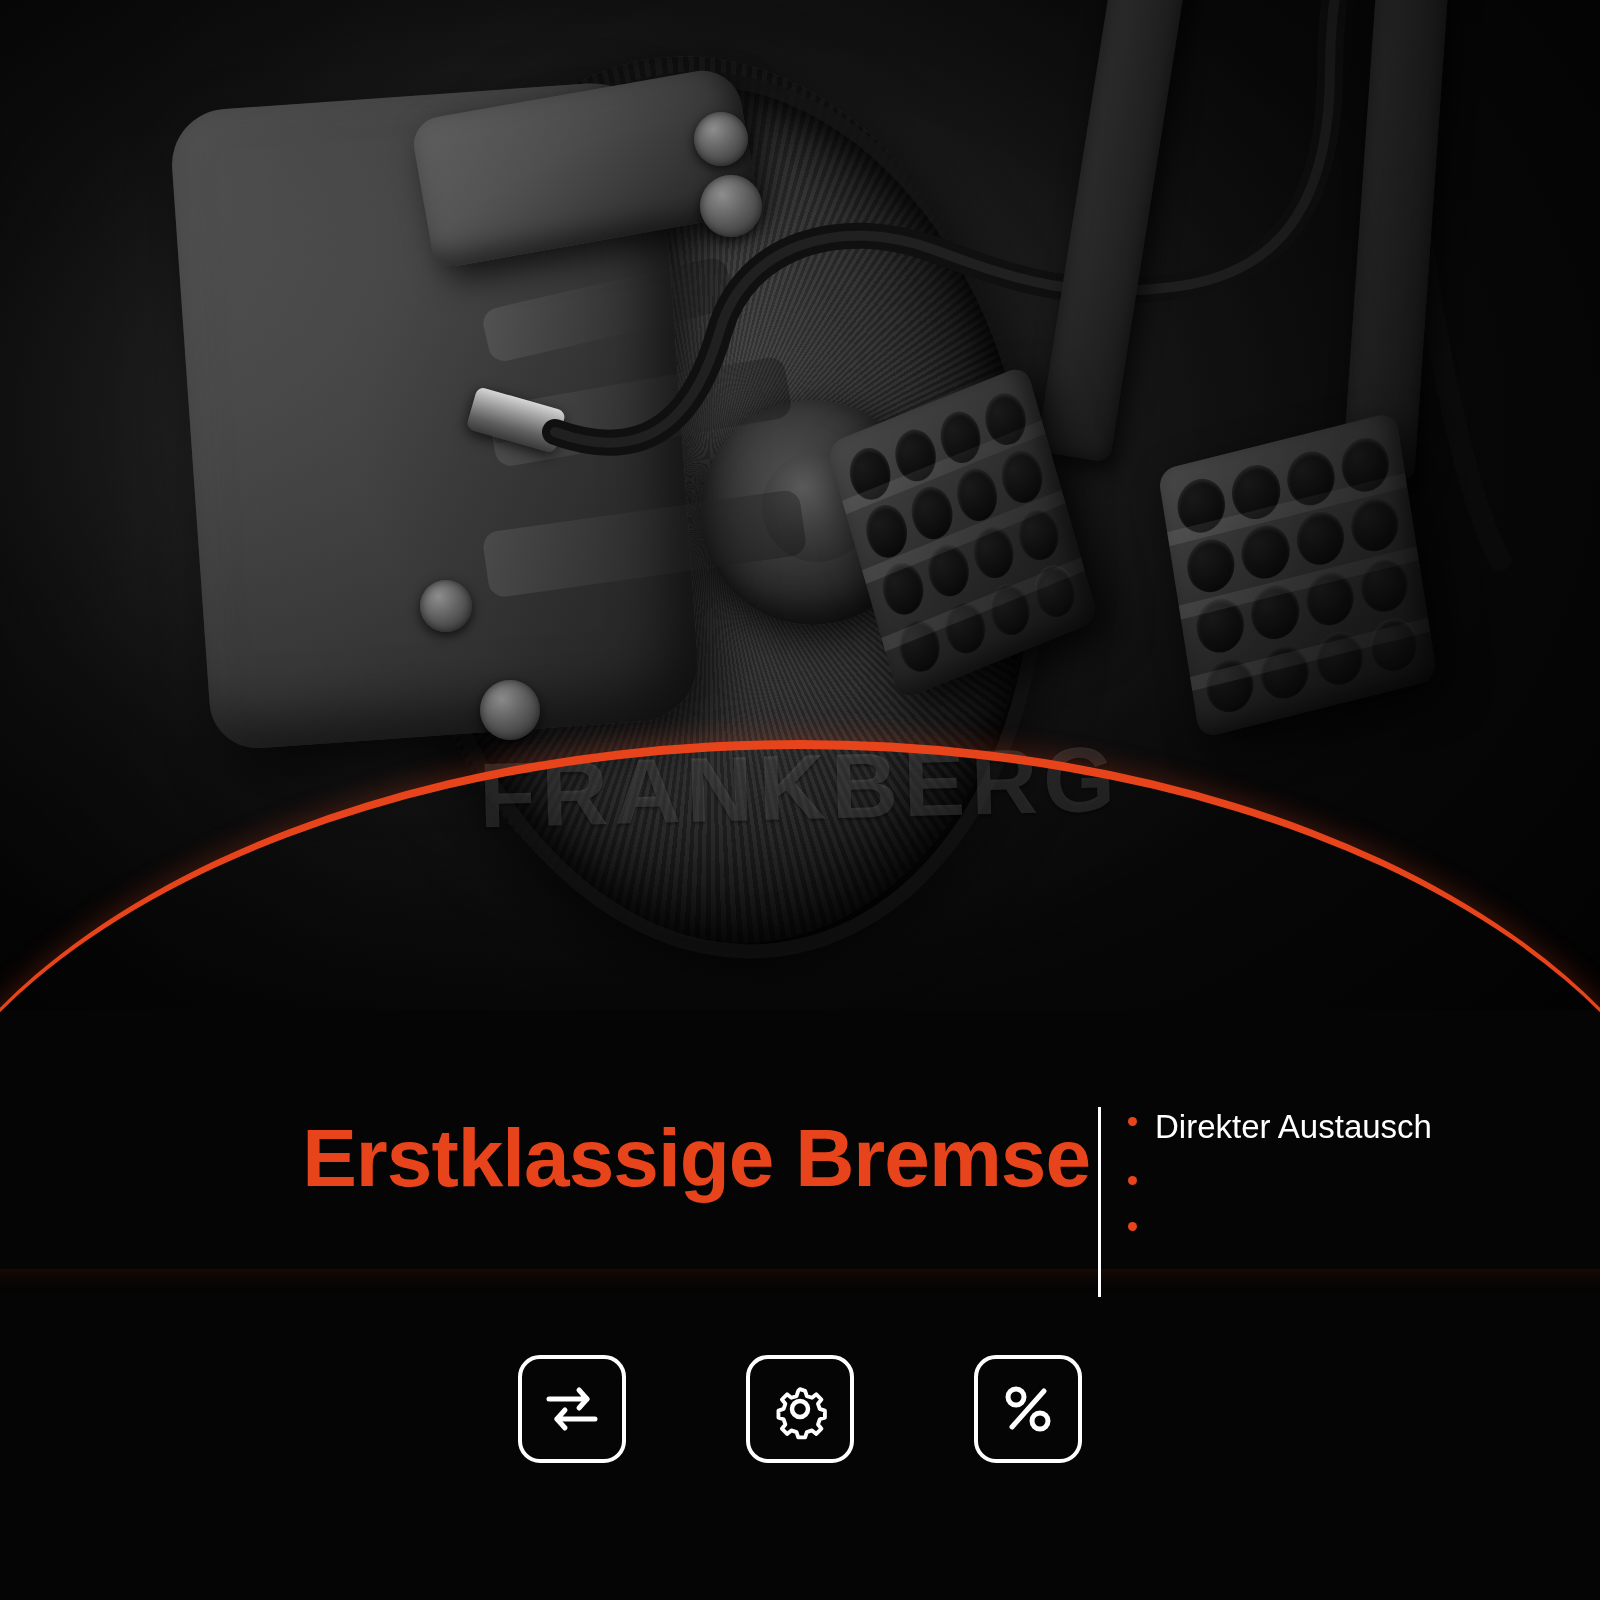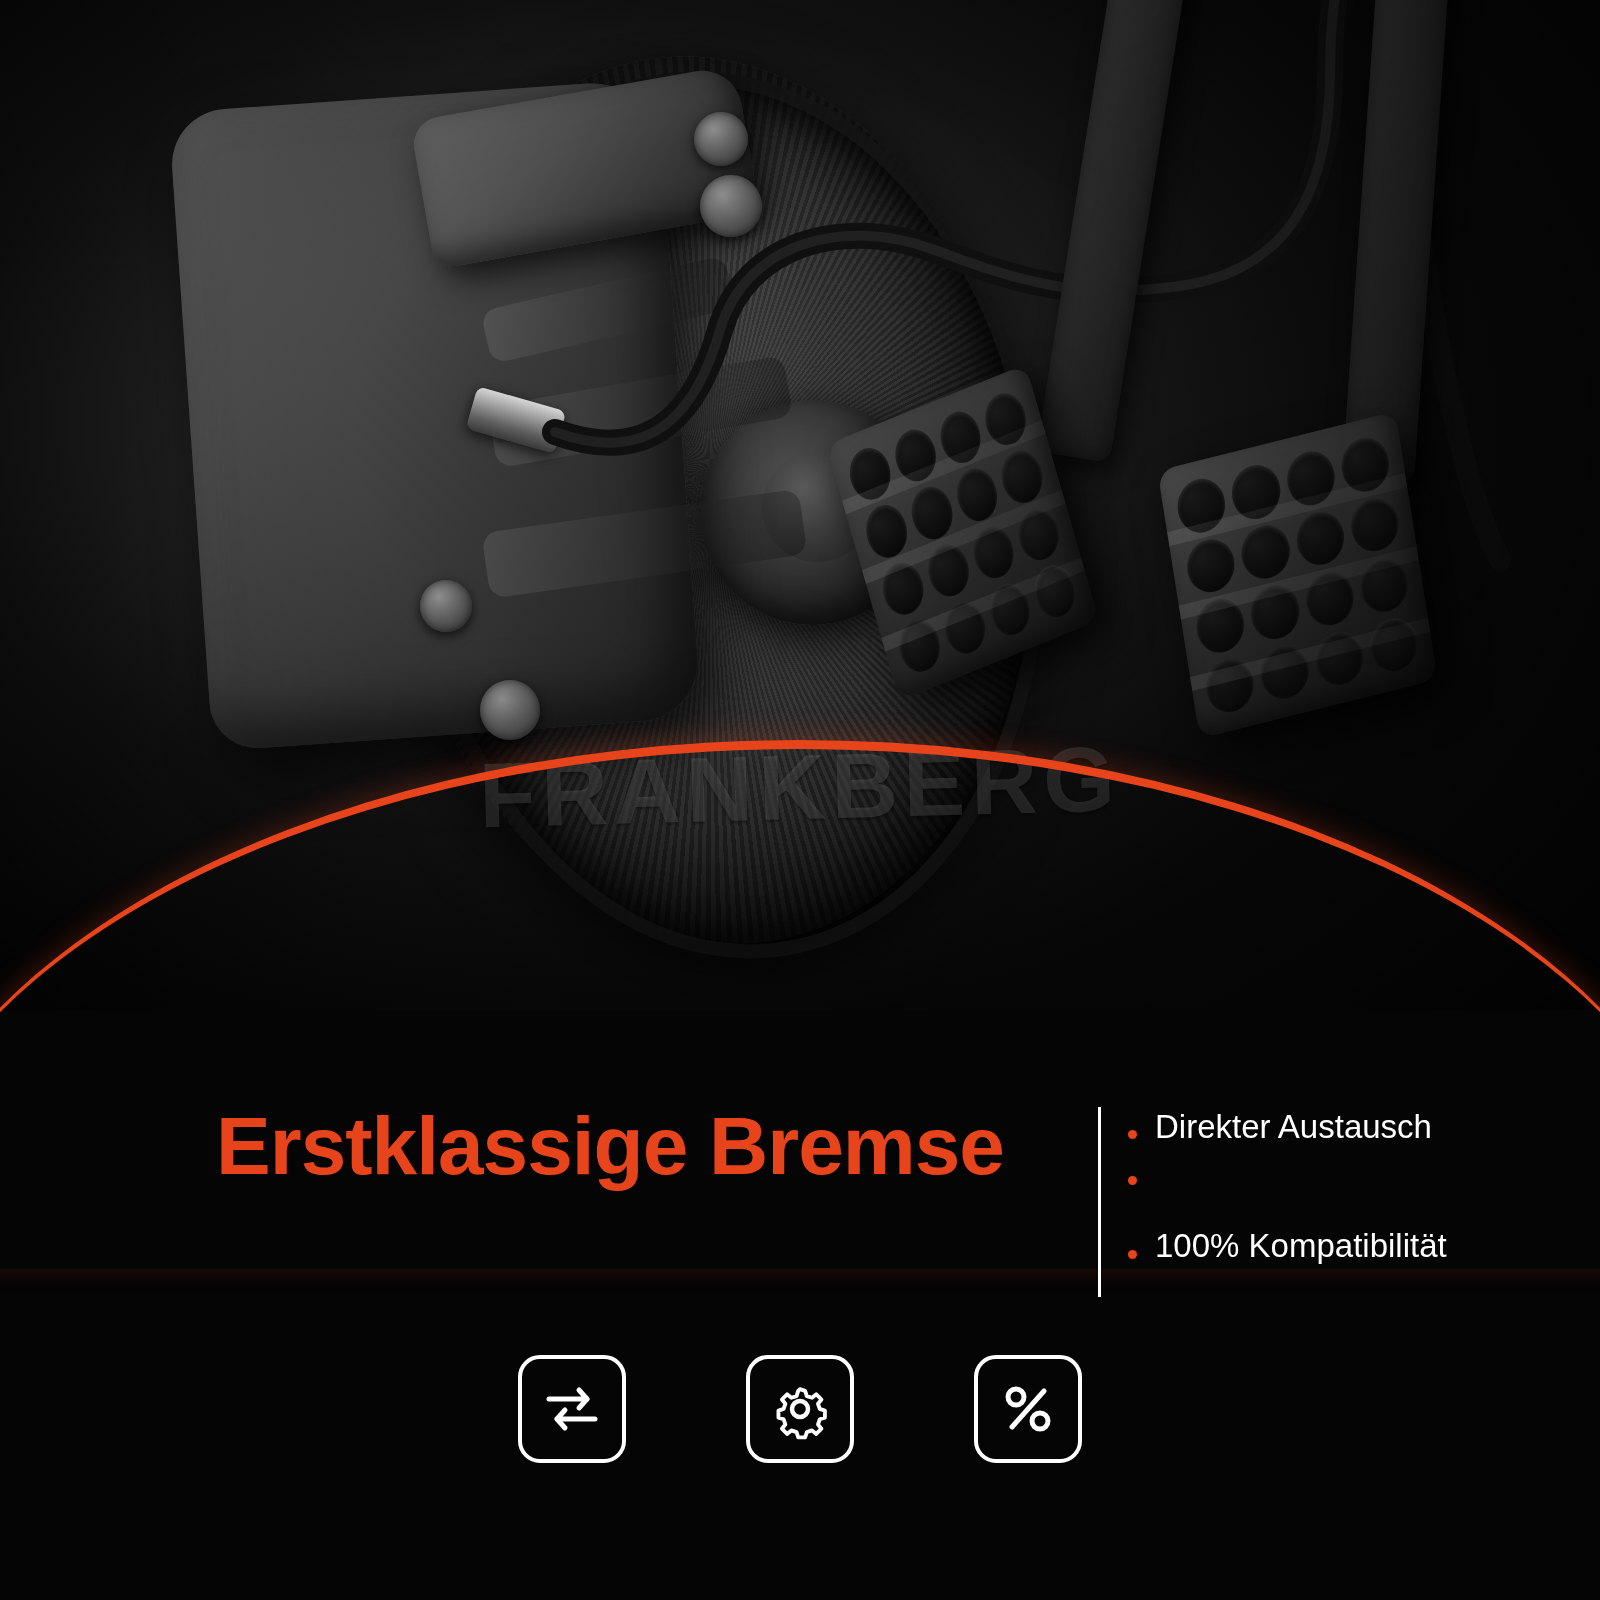--- a/index.html
+++ b/index.html
@@ -248,23 +248,23 @@
     position: absolute;
     left: 0;
     top: 1085px;
     width: 1600px;
     height: 515px;
   }
 
   .headline-wrap {
     position: absolute;
     left: 130px;
-    top: 18px;
+    top: 30px;
     width: 960px;
-    text-align: center;
+    text-align: right;
   }
   .headline-1 {
     font-size: 82px;
     font-weight: 700;
     color: #e8441c;
     letter-spacing: -1px;
     line-height: 1.04;
     margin: 0;
   }
   .headline-2 {
@@ -289,21 +289,21 @@
     position: absolute;
     left: 1128px;
     top: 24px;
     width: 440px;
     list-style: none;
     margin: 0;
     padding: 0;
   }
   .bullets li {
     display: flex;
-    align-items: flex-end;
+    align-items: center;
     gap: 18px;
     color: #ffffff;
     font-size: 33px;
     line-height: 1.1;
     margin-bottom: 37px;
     white-space: nowrap;
   }
   .bullets li .dot {
     display: inline-block;
     width: 9px;
@@ -439,21 +439,20 @@
     <ul class="bullets">
       <li>
         <span class="dot"></span>
         <span>Direkter Austausch</span>
       </li>
       <li>
         <span class="dot"></span>
       </li>
       <li>
         <span class="dot"></span>
-        <span>100% Kompatibilität</span>
       </li>
     </ul>
 
     <div class="icons-row">
 
       <div class="icon-box">
         <svg width="62" height="52" viewBox="0 0 62 52">
           <path d="M8 16 H46 L38 7" fill="none" stroke="#fff" stroke-width="5" stroke-linecap="round" stroke-linejoin="round"></path>
           <path d="M46 16 L38 25" fill="none" stroke="#fff" stroke-width="5" stroke-linecap="round" stroke-linejoin="round"></path>
           <path d="M54 36 H16 L24 27" fill="none" stroke="#fff" stroke-width="5" stroke-linecap="round" stroke-linejoin="round"></path>

